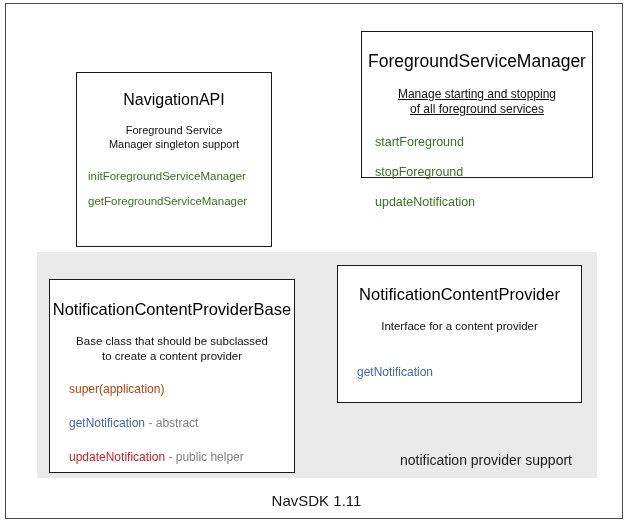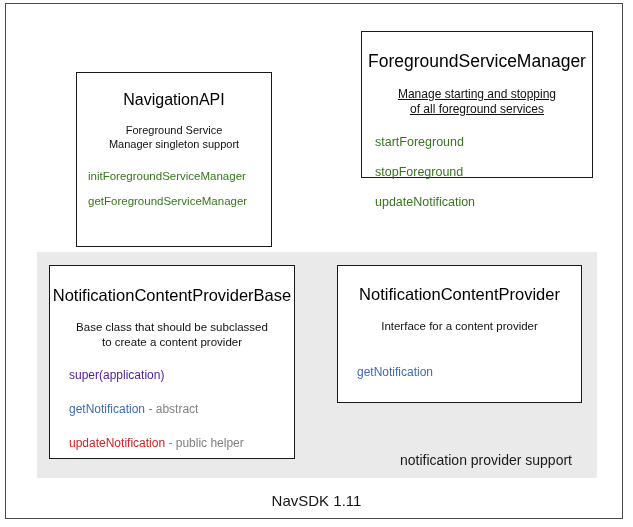--- a/index.html
+++ b/index.html
@@ -55,21 +55,21 @@
   
   .class-box {
     position: absolute;
     background: #ffffff;
     border: 1px solid #1a1a1a;
     box-sizing: border-box;
   }
 
   .box-navigation-api      { left: 76px;  top: 72px;  width: 196px; height: 175px; }
   .box-foreground-manager  { left: 345px; top: 31px;  width: 232px; height: 147px; margin-left: 16px; }
-  .box-provider-base       { left: 49px;  top: 265px; width: 246px; height: 194px; }
+  .box-provider-base       { left: 49px;  top: 279px; width: 246px; height: 194px; }
   .box-content-provider    { left: 337px; top: 265px; width: 245px; height: 138px; }
 
   .box-title {
     text-align: center;
     color: #000000;
     font-weight: 400;
     white-space: nowrap;
   }
   .box-desc {
     text-align: center;
@@ -167,21 +167,21 @@
   </div>
 
   <div class="class-box box-provider-base">
     <div class="box-title">NotificationContentProviderBase</div>
     <div class="box-desc">
       <div>Base class that should be subclassed</div>
       <div>to create a content provider</div>
     </div>
     <ul class="member-list">
       <li class="member">
-        <span class="mname" style="color: #4c1d95; margin-top: 48px;">super(application)</span><span class="note"></span>
+        <span class="mname" style="color: #c2410c; margin-top: 48px;">super(application)</span><span class="note"></span>
       </li>
       <li class="member">
         <span class="mname" style="color: rgb(61, 106, 181);">getNotification</span><span class="note"> - abstract</span>
       </li>
       <li class="member">
         <span class="mname" style="color: rgb(204, 34, 34);">updateNotification</span><span class="note"> - public helper</span>
       </li>
     </ul>
   </div>
 

